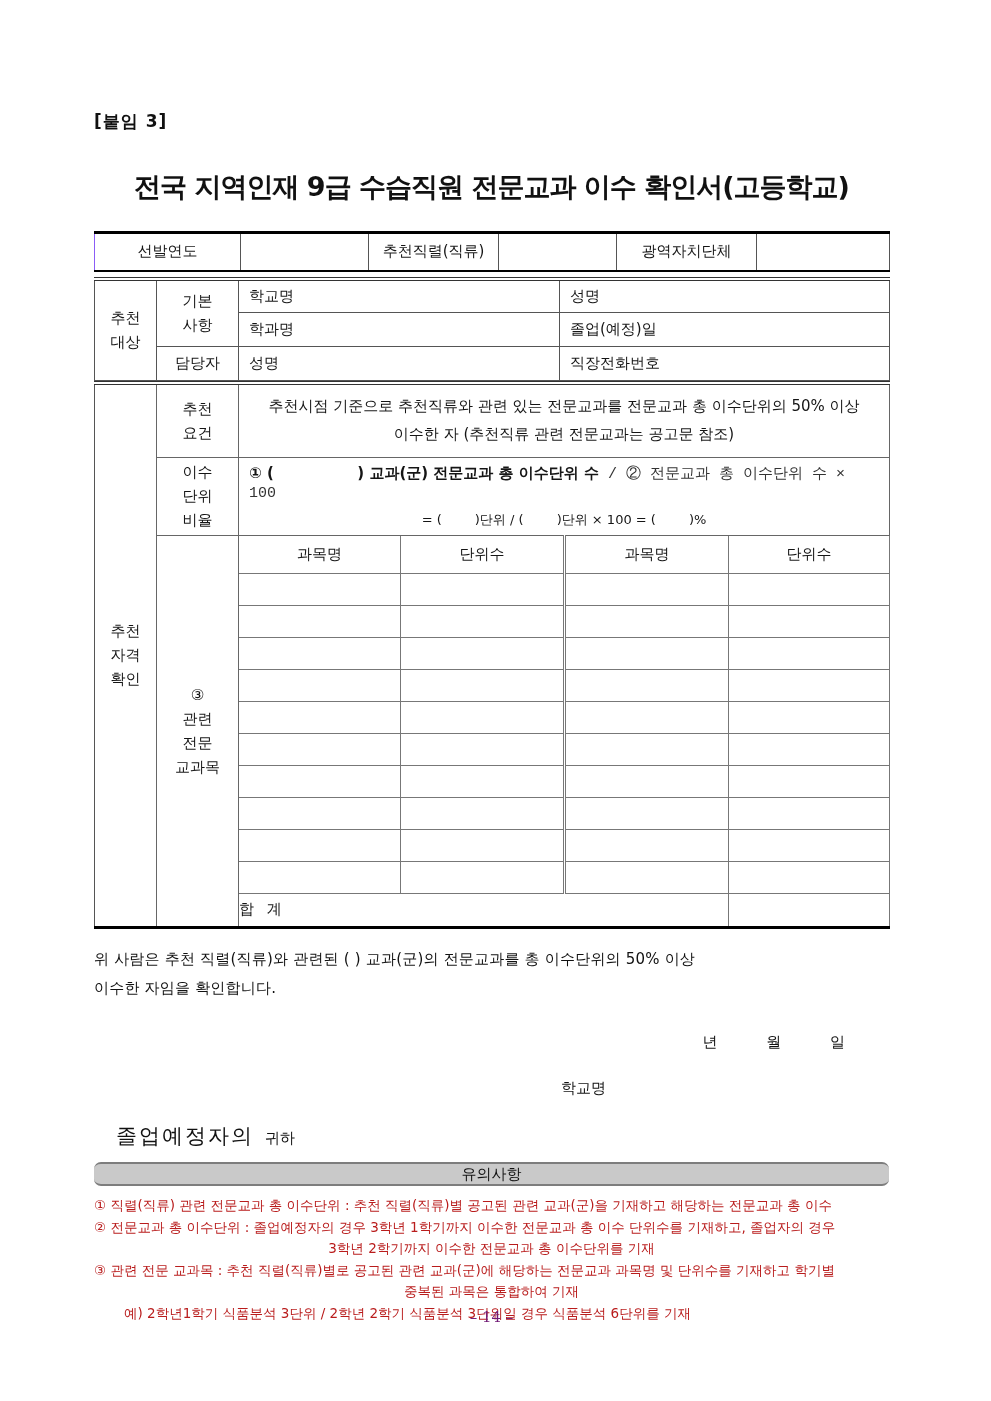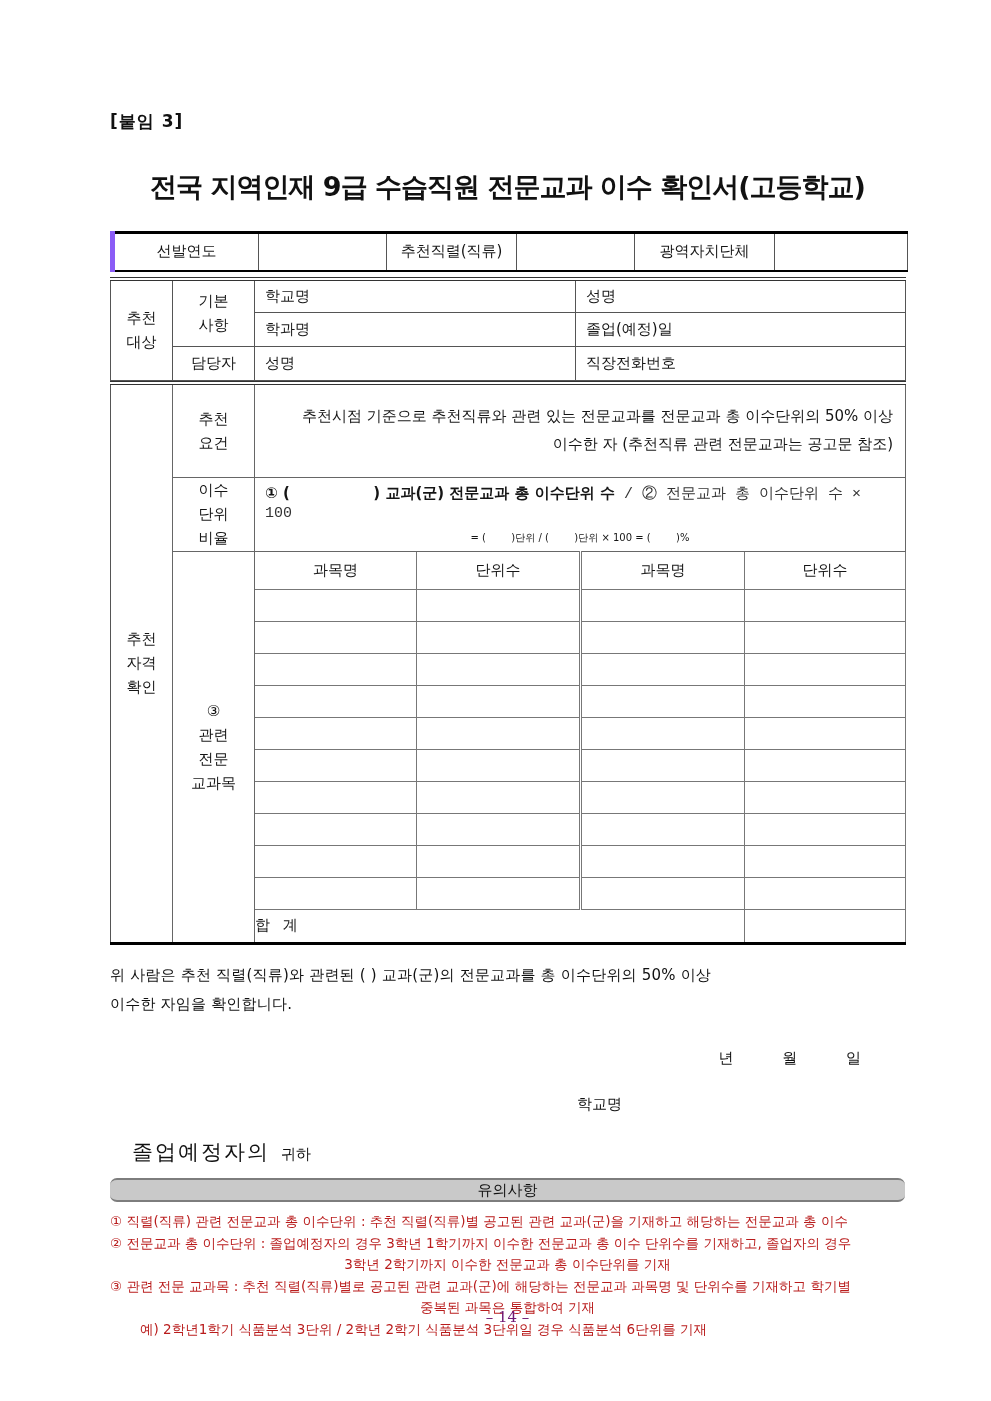--- a/index.html
+++ b/index.html
@@ -4,21 +4,21 @@
 <style>
   * { margin: 0; padding: 0; box-sizing: border-box; }
   html, body { background: #ffffff; }
   body {
     width: 991px; height: 1401px;
     font-family: "DejaVu Sans", "Liberation Sans", sans-serif;
     color: #111;
     position: relative;
   }
   .page {
-    position: absolute; left: 110px; top: 0;
+    position: absolute; left: 94px; top: 0;
     width: 795px; height: 1300px;
   }
   .attachment-label {
     margin-top: 110px;
     font-size: 17px; font-weight: bold; letter-spacing: 1px;
   }
   .doc-title {
     margin-top: 36px;
     font-size: 27px; font-weight: 800; letter-spacing: -1px;
     text-align: center; white-space: nowrap;
@@ -26,42 +26,42 @@
 
   table { border-collapse: collapse; width: 795px; table-layout: fixed; }
   td { font-size: 15px; color: #151515; vertical-align: middle; }
 
   
   .t1 { margin-top: 26px; border-top: 3px solid #000; border-bottom: 2px solid #000; }
   .t1 td {
     border-left: 1px solid #555; border-right: 1px solid #555;
     height: 38px; text-align: center;
   }
-  .t1 td:first-child { border-left: 5px solid #8b5cf6; }
+  .t1 td:first-child { border-left: 1px solid #8b5cf6; }
 
   
   .t2 { margin-top: 5px; border-top: 4px double #333; }
   .t2 td { border: 1px solid #555; height: 34px; }
   .t2 .hd { text-align: center; }
   .t2 .fld { text-align: left; padding-left: 10px; }
 
   
   .t3 { border-top: 4px double #333; border-bottom: 3px solid #000; }
   .t3 td { border: 1px solid #666; }
   .t3 .c1 { text-align: center; white-space: pre-line; line-height: 1.6; border-left: 1px solid #555; }
   .t3 .c2 { text-align: center; white-space: pre-line; line-height: 1.6; }
   .t3 .req-cell {
-    padding: 18px 12px; line-height: 1.85; white-space: pre-line;
-    text-align: right; height: 62px;
+    padding: 8px 12px; line-height: 1.85; white-space: pre-line;
+    text-align: center; height: 62px;
   }
   .t3 .formula-cell { padding: 6px 10px; height: 70px; }
   .formula-l1 { text-align: left; white-space: pre-wrap; font-size: 15px; }
   .formula-l1 .b { font-weight: bold; }
   .formula-l1 .r { color: #333; font-family: Liberation Mono, monospace; }
-  .formula-l2 { text-align: center; white-space: pre-wrap; font-size: 10px; margin-top: 9px; }
+  .formula-l2 { text-align: center; white-space: pre-wrap; font-size: 13px; margin-top: 9px; }
   .t3 .th-cell { height: 38px; text-align: center; border-color: #777; }
   .t3 .data-cell { height: 32px; border-color: #777; }
   .t3 .dbl { border-left: 3px double #777; }
   .t3 .total-label { height: 34px; letter-spacing: 4px; border-color: #777; }
   .t3 .total-val { border-color: #777; }
 
   
   .confirm-text {
     margin-top: 16px; font-size: 15px; line-height: 1.95;
     white-space: pre-line; letter-spacing: 0.2px;

